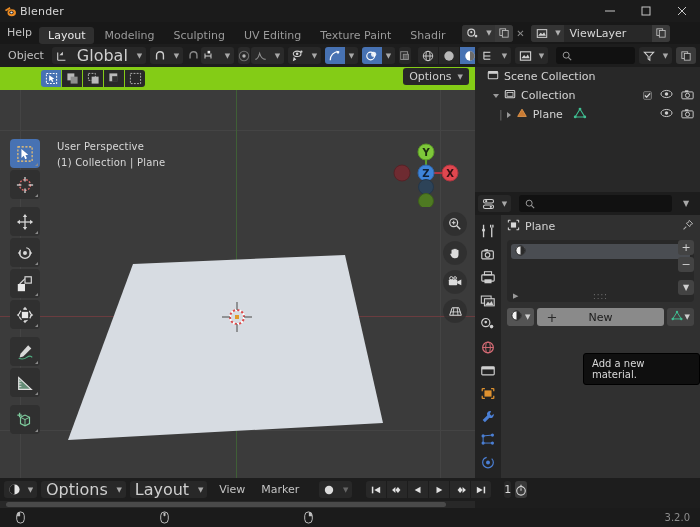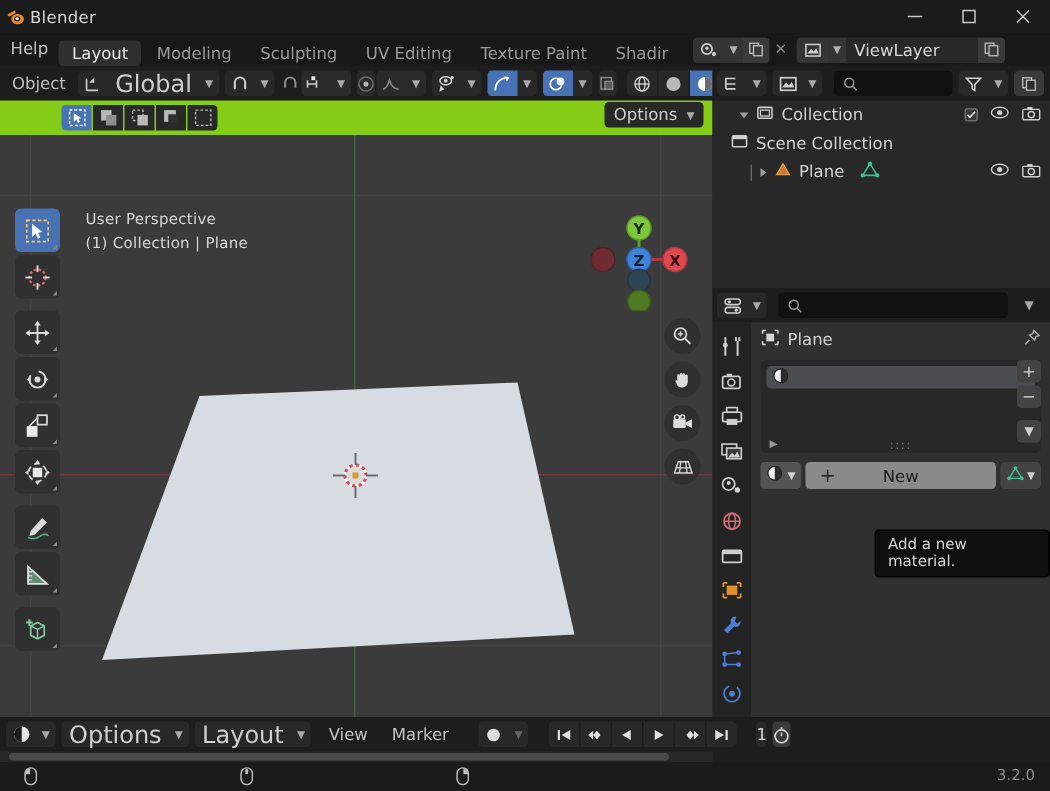--- a/index.html
+++ b/index.html
@@ -684,20 +684,30 @@
         <div class="pill-chev">▼</div>
       </div>
       <div class="btn-sq" style="background:#3a3a3a;">
         <svg width="10" height="10" viewBox="0 0 12 12">
           <rect x="1" y="1" width="7" height="8" fill="none" stroke="#c4c4c4" stroke-width="1"></rect>
           <rect x="4" y="3" width="7" height="8" fill="#2c2c2c" stroke="#c4c4c4" stroke-width="1"></rect>
         </svg>
       </div>
     </div>
 
+    <div class="out-row" style="padding-left:12px;">
+      <span>
+        <svg width="12" height="12" viewBox="0 0 14 14">
+          <rect x="1.5" y="3" width="11" height="8.5" rx="1" fill="none" stroke="#cfcfcf" stroke-width="1.2"></rect>
+          <rect x="1.5" y="3" width="11" height="2.6" fill="#cfcfcf"></rect>
+        </svg>
+      </span>
+      <span class="nm">Scene Collection</span>
+    </div>
+
     <div class="out-row" style="padding-left:18px;">
       <span class="tri down" style="margin-right:5px;"></span>
       <span>
         <svg width="12" height="12" viewBox="0 0 14 14">
           <rect x="1.5" y="3" width="11" height="8.5" rx="1" fill="none" stroke="#cfcfcf" stroke-width="1.2"></rect>
           <rect x="3.5" y="5.2" width="7" height="4.5" fill="none" stroke="#cfcfcf" stroke-width="1"></rect>
         </svg>
       </span>
       <span class="nm">Collection</span>
       <span class="row-icons">
@@ -713,30 +723,20 @@
           </svg>
         </span>
         <span>
           <svg width="13" height="11" viewBox="0 0 15 12">
             <rect x="1" y="3" width="13" height="8" rx="1" fill="none" stroke="#cfcfcf" stroke-width="1.1"></rect>
             <circle cx="7.5" cy="7" r="2.4" fill="none" stroke="#cfcfcf" stroke-width="1.1"></circle>
             <rect x="4.5" y="1.2" width="4" height="1.8" fill="#cfcfcf"></rect>
           </svg>
         </span>
       </span>
-    </div>
-
-    <div class="out-row" style="padding-left:12px;">
-      <span>
-        <svg width="12" height="12" viewBox="0 0 14 14">
-          <rect x="1.5" y="3" width="11" height="8.5" rx="1" fill="none" stroke="#cfcfcf" stroke-width="1.2"></rect>
-          <rect x="1.5" y="3" width="11" height="2.6" fill="#cfcfcf"></rect>
-        </svg>
-      </span>
-      <span class="nm">Scene Collection</span>
     </div>
 
     <div class="out-row" style="padding-left:24px;">
       <span style="color:#6a6a6a;margin-right:4px;">|</span>
       <span class="tri" style="margin-right:5px;"></span>
       <span>
         <svg width="12" height="12" viewBox="0 0 14 14">
           <path d="M7 2.5 L12 11 L2 11 Z" fill="#c87a33" stroke="#e89a4d" stroke-width="1"></path>
         </svg>
       </span>

